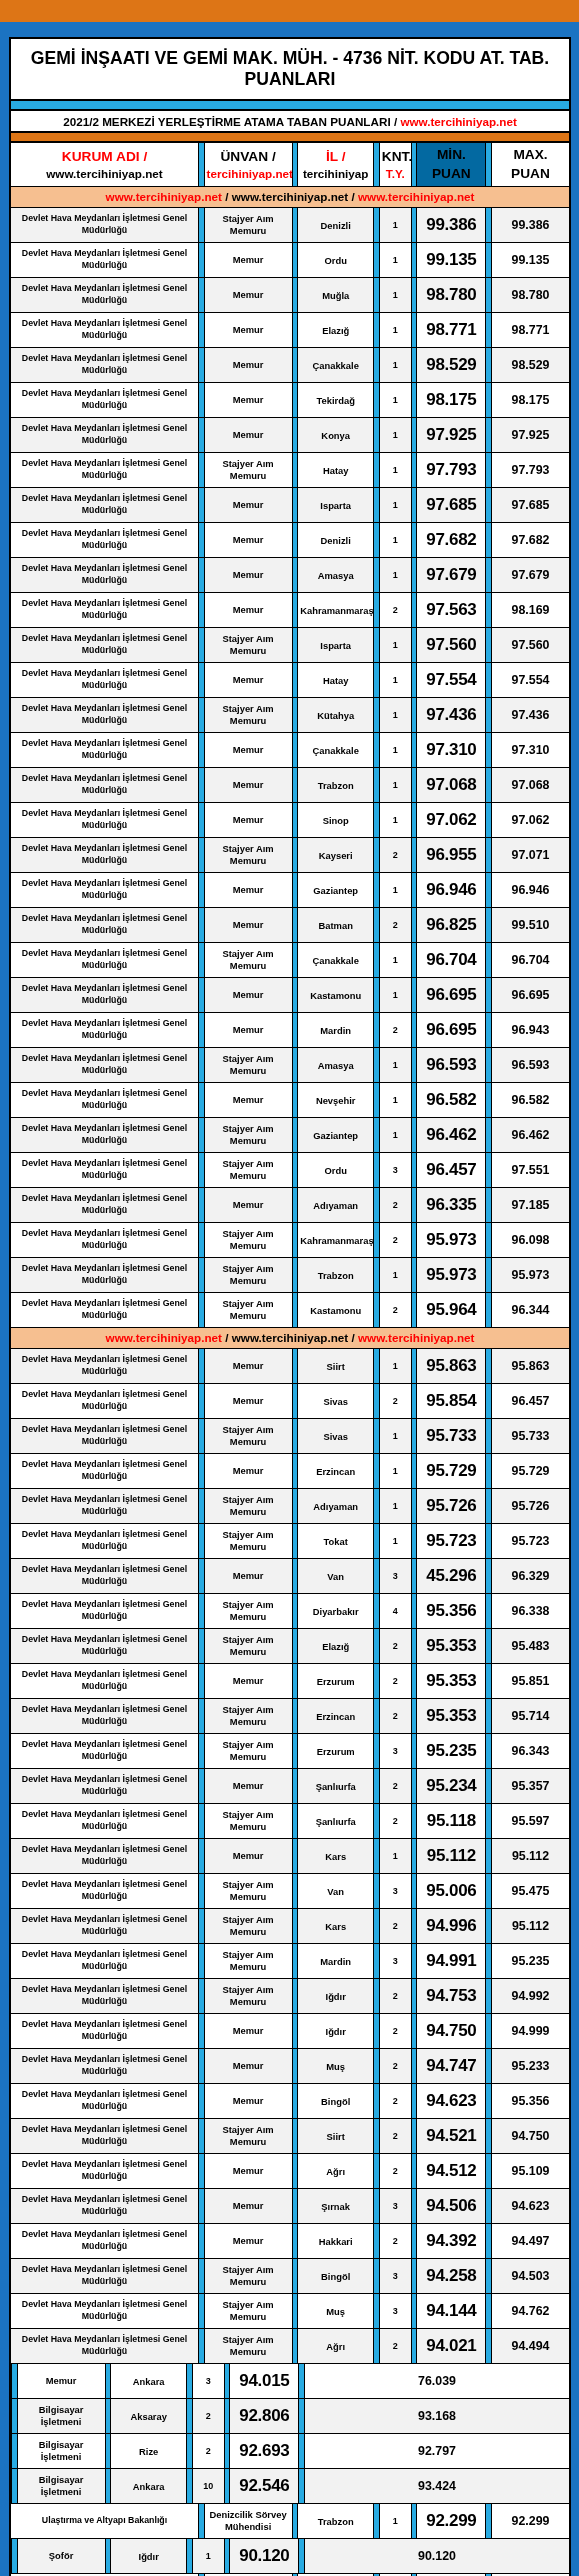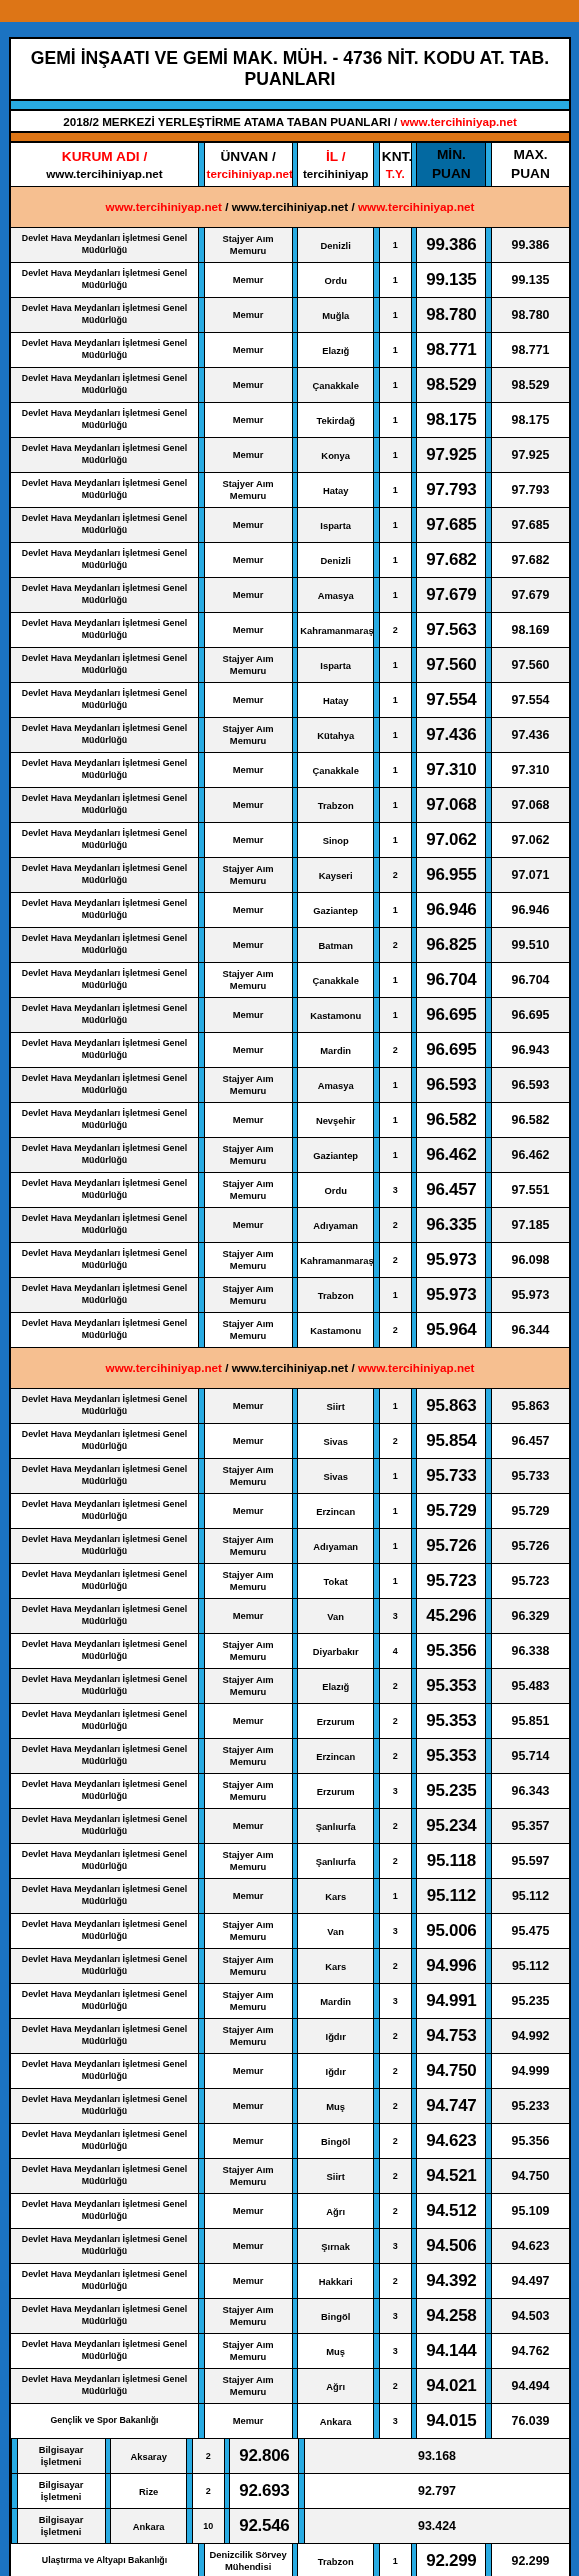--- a/index.html
+++ b/index.html
@@ -70,21 +70,21 @@
   .thead .l1{font-size:13.7px; line-height:1.35;}
   .thead .l2{font-size:11.7px; line-height:1.3;}
   .red{color:#FF0000;} .blacktxt{color:#000;}
   .min-head{background:#0369a1;}
 
   
   .sep-row{
     background:#F6BF90;
     border-bottom:1.3px solid #000;
     text-align:center; font-weight:bold; font-size:11.7px;
-    padding:13px 0; line-height:1.2;
+    padding:3px 0; line-height:1.2;
     display:block;
   }
   .sep-row .red{color:#FF0000;} .sep-row .blk{color:#000;}
 
   
   .drow{min-height:34px;}
   .drow .c-kurum{font-size:8.8px; font-weight:bold; line-height:1.35;}
   .drow .c-unvan{font-size:9.4px; font-weight:bold; line-height:1.3;}
   .drow .c-il{font-size:9.4px; font-weight:bold;}
   .drow .c-knt{font-size:9px; font-weight:bold;}
@@ -101,21 +101,21 @@
 
   <div class="frame">
 
     <div class="title-box">
       <span class="t">GEMİ İNŞAATI VE GEMİ MAK. MÜH. - 4736 NİT. KODU AT. TAB. PUANLARI</span>
     </div>
 
     <div class="cyan-strip"></div>
 
     <div class="subtitle-box">
-      <span class="black">2018/2 MERKEZİ YERLEŞTİRME ATAMA TABAN PUANLARI /</span>
+      <span class="black">2021/2 MERKEZİ YERLEŞTİRME ATAMA TABAN PUANLARI /</span>
       <span class="red">www.tercihiniyap.net</span>
     </div>
 
     <div class="orange-strip"></div>
 
     <div class="table">
 
       <div class="trow thead">
         <div class="cell c-kurum">
           <span class="l1 red">KURUM ADI /</span>
@@ -1005,21 +1005,20 @@
     <div class="cell c-il">Ağrı</div>
     <div class="vsep"></div>
     <div class="cell c-knt">2</div>
     <div class="vsep"></div>
     <div class="cell c-min">94.021</div>
     <div class="vsep"></div>
     <div class="cell c-max">94.494</div>
   </div>
 
   <div class="trow drow">
-    <div class="cell c-kurum">Gençlik ve Spor Bakanlığı</div>
     <div class="vsep"></div>
     <div class="cell c-unvan">Memur</div>
     <div class="vsep"></div>
     <div class="cell c-il">Ankara</div>
     <div class="vsep"></div>
     <div class="cell c-knt">3</div>
     <div class="vsep"></div>
     <div class="cell c-min">94.015</div>
     <div class="vsep"></div>
     <div class="cell c-max">76.039</div>

